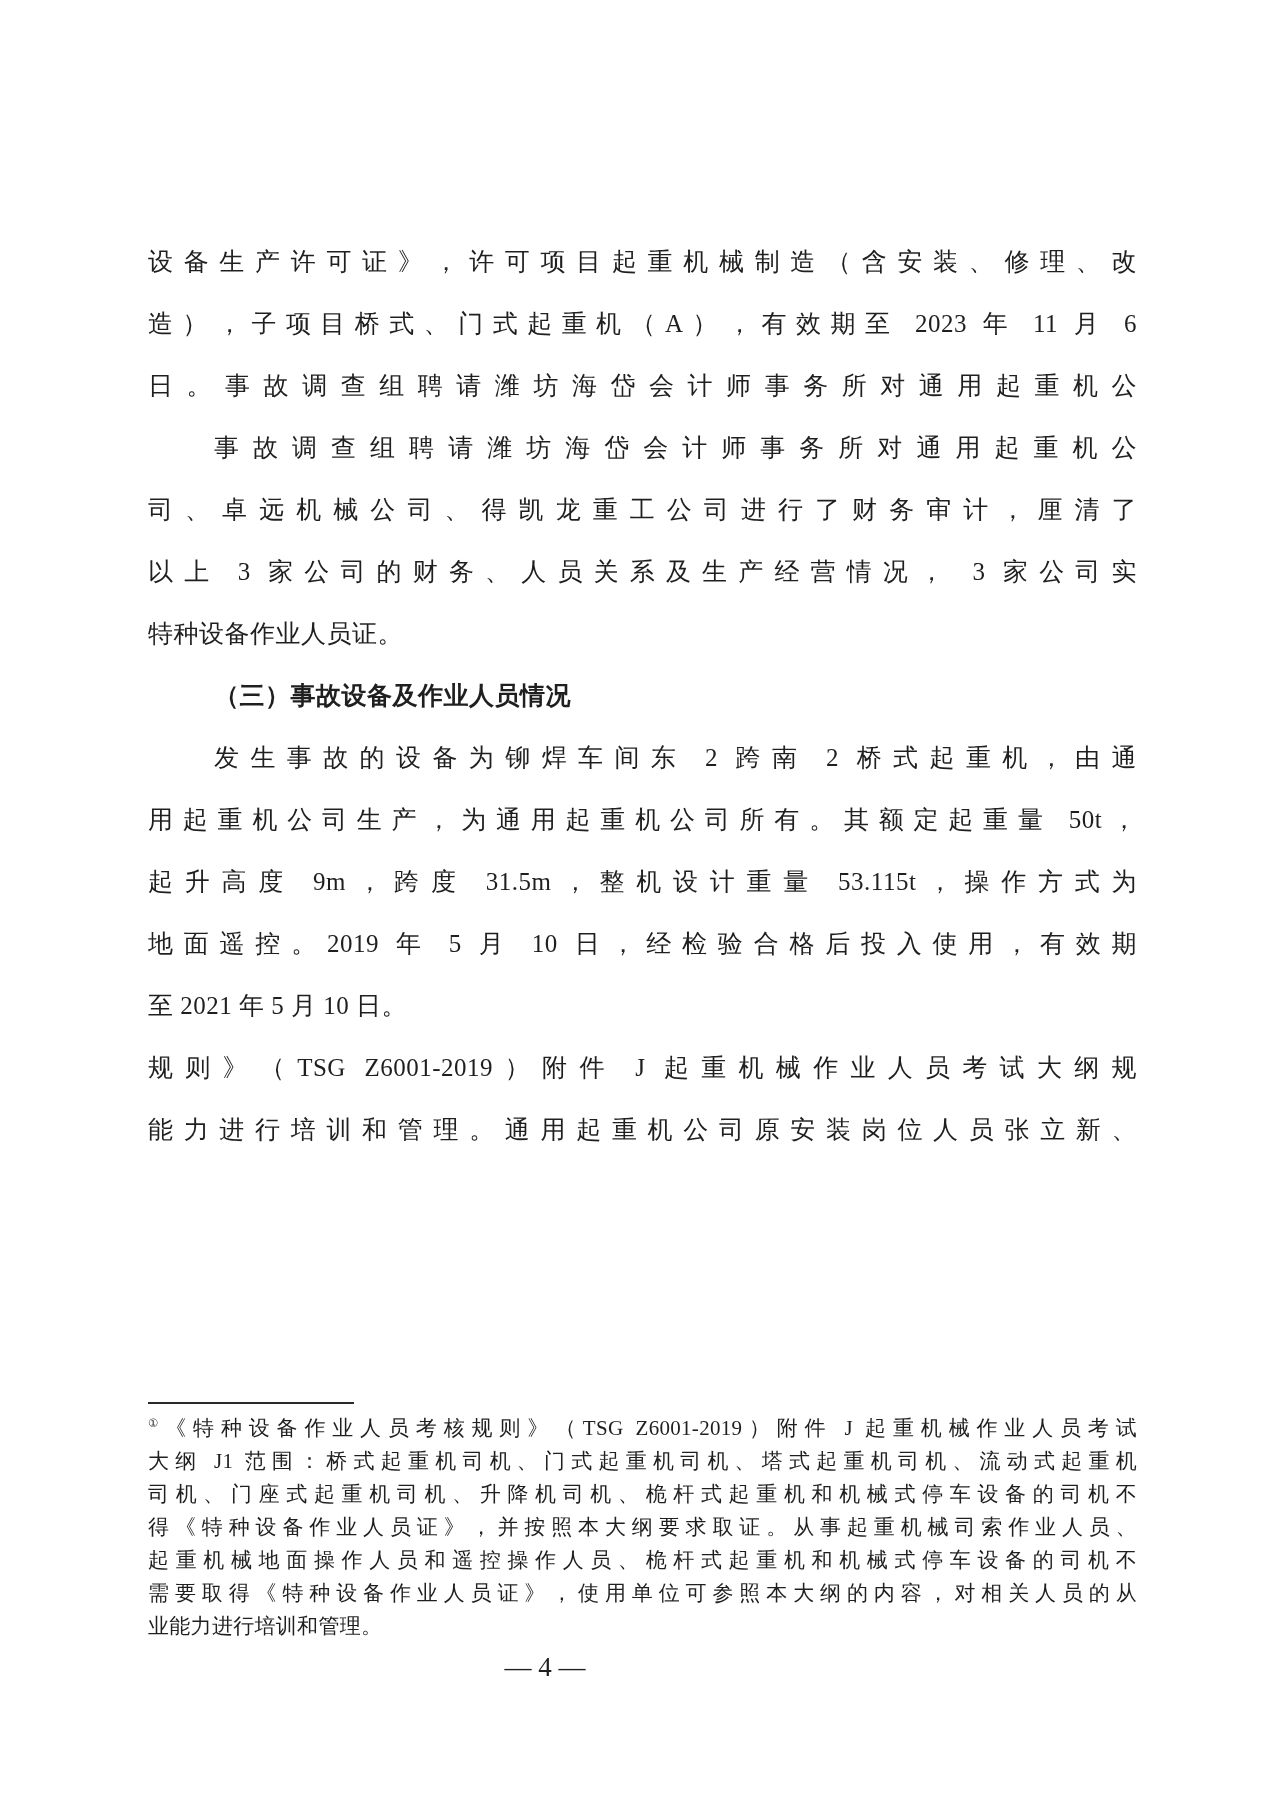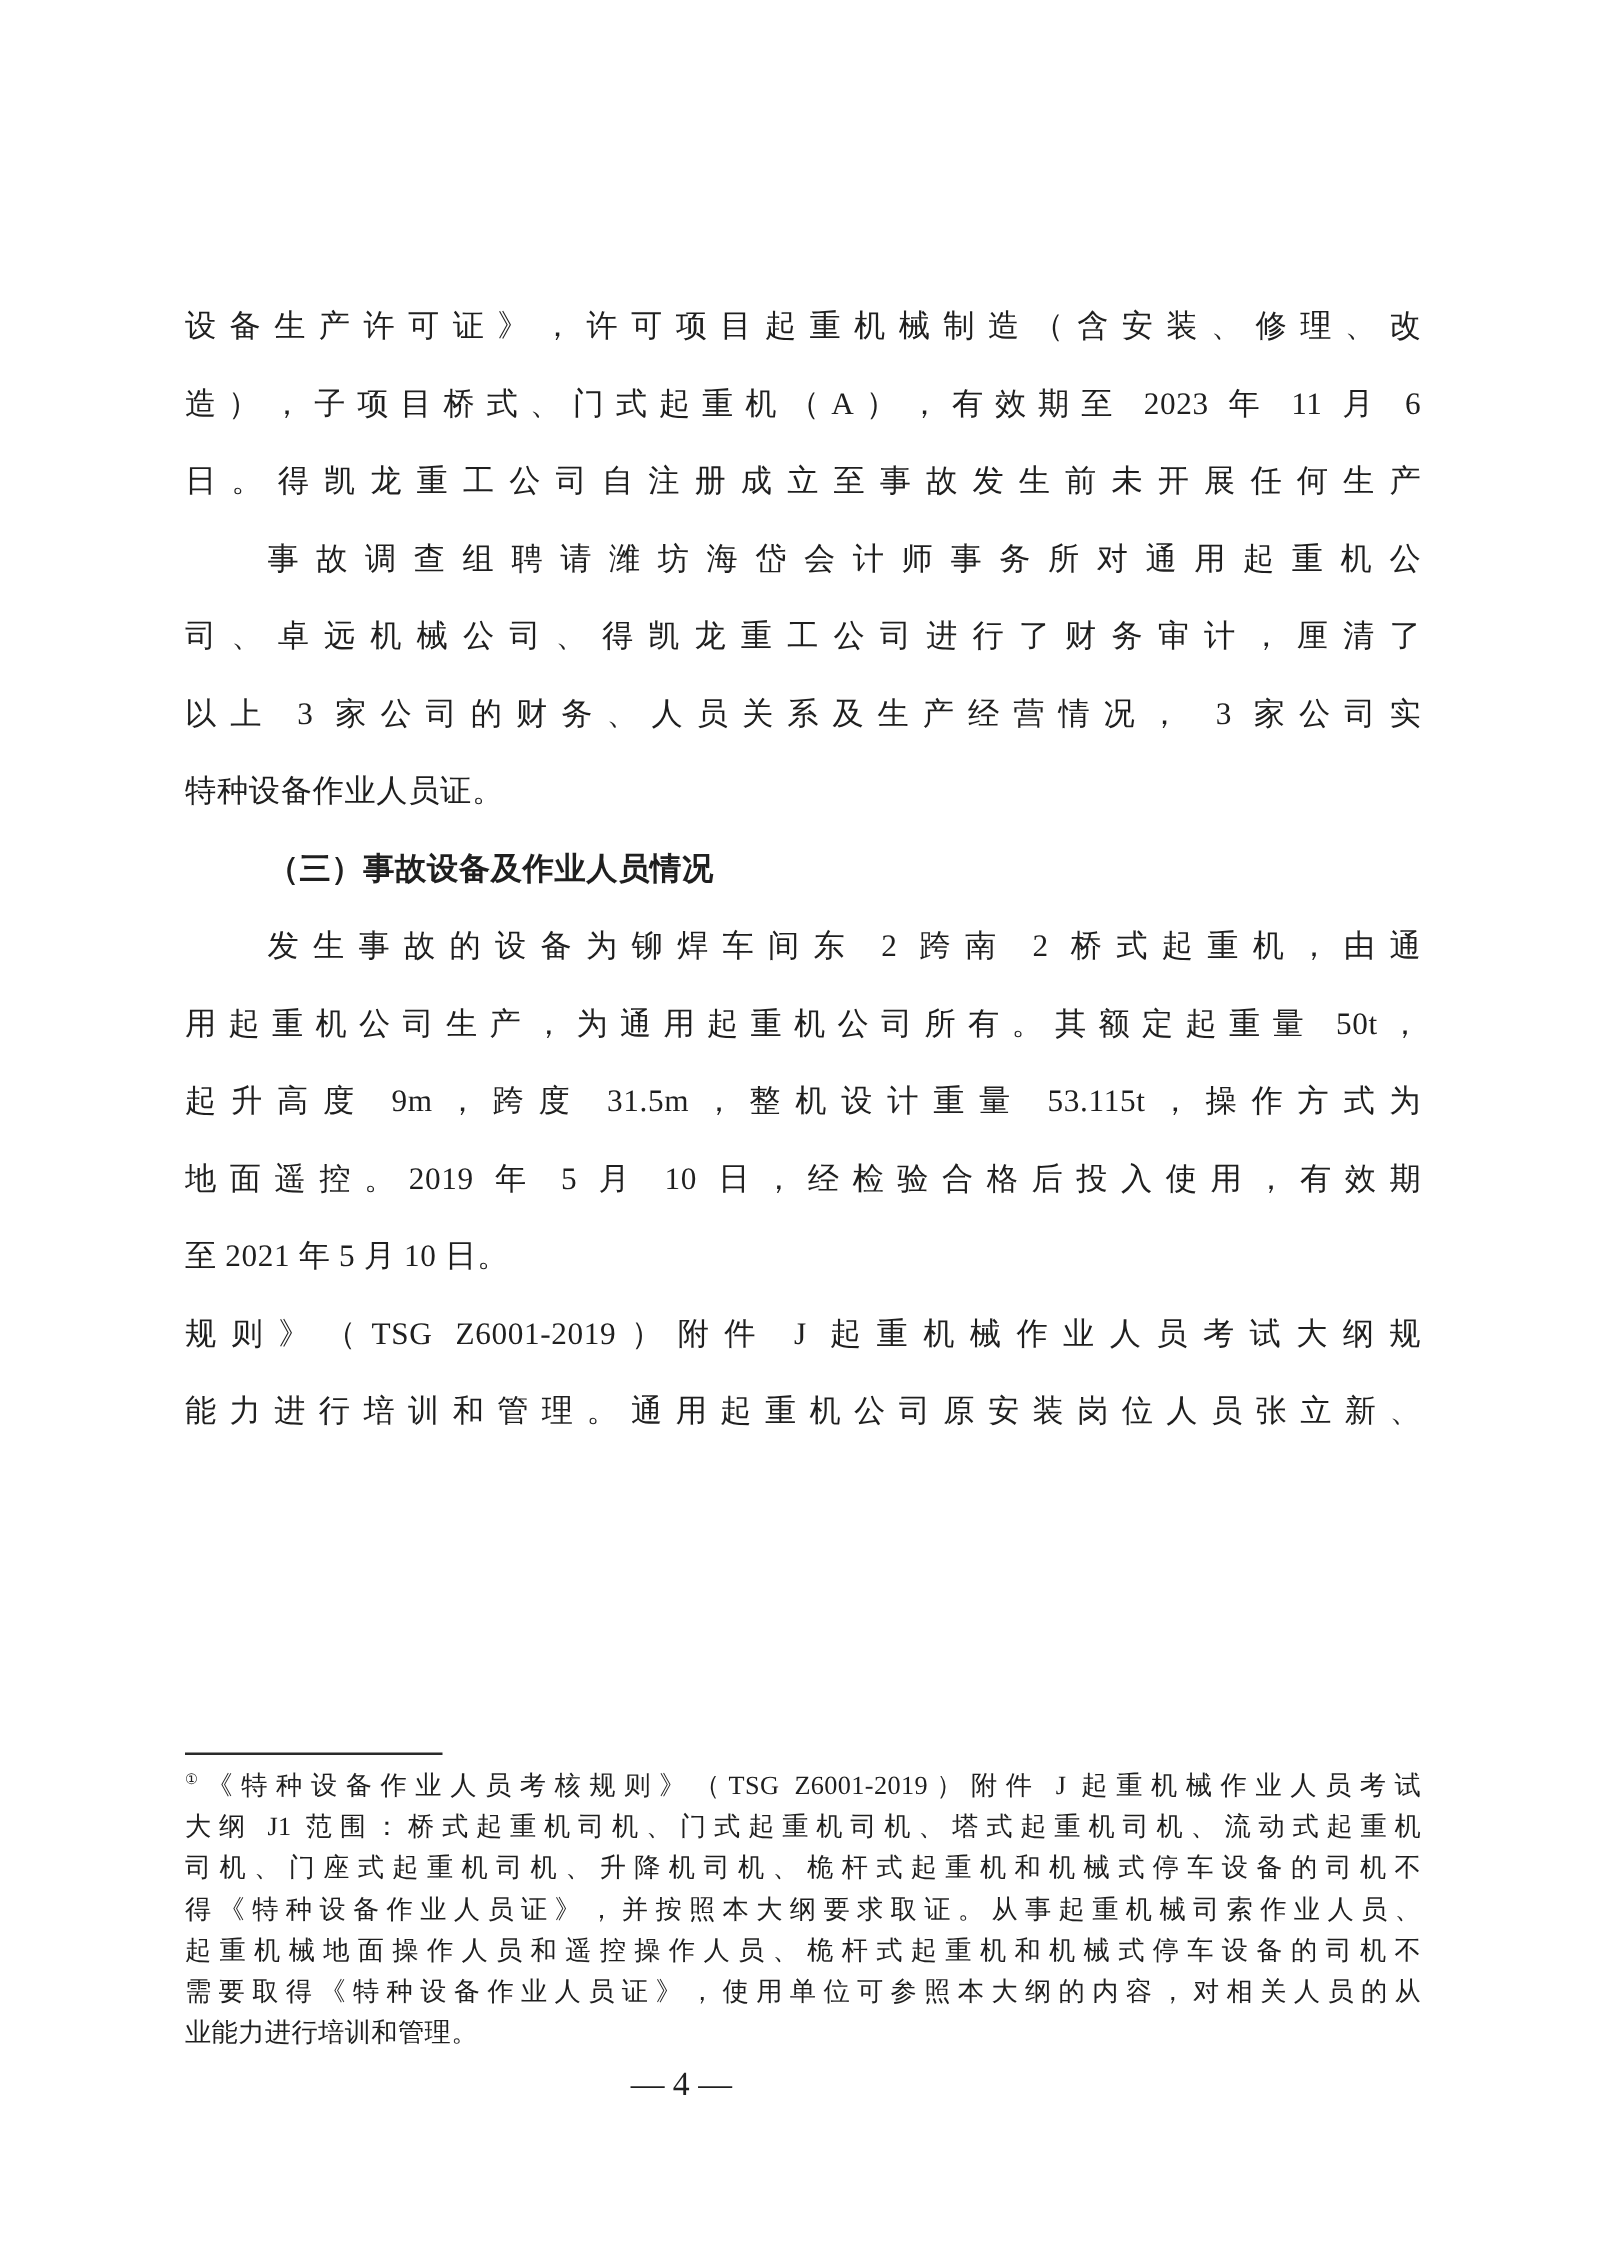--- a/index.html
+++ b/index.html
@@ -73,21 +73,21 @@
     text-shadow:2px 2px 1px #b9b9b9, -1px -1px 0 #ffffff;
     white-space:nowrap;
   }
 </style>
 </head>
 <body style="color: rgb(31, 31, 31); background: rgb(255, 255, 255);">
 
 <div class="text-column">
     <div class="line">设备生产许可证》，许可项目起重机械制造（含安装、修理、改</div>
     <div class="line">造），子项目桥式、门式起重机（A），有效期至 2023 年 11 月 6</div>
-    <div class="line">日。得凯龙重工公司自注册成立至事故发生前未开展任何生产</div>
+    <div class="line">日。事故调查组聘请潍坊海岱会计师事务所对通用起重机公</div>
     <div class="line indent">事故调查组聘请潍坊海岱会计师事务所对通用起重机公</div>
     <div class="line">司、卓远机械公司、得凯龙重工公司进行了财务审计，厘清了</div>
     <div class="line">以上 3 家公司的财务、人员关系及生产经营情况， 3 家公司实</div>
     <div class="line end">特种设备作业人员证。</div>
     <div class="line heading end">（三）事故设备及作业人员情况</div>
     <div class="line indent">发生事故的设备为铆焊车间东 2 跨南 2 桥式起重机，由通</div>
     <div class="line">用起重机公司生产，为通用起重机公司所有。其额定起重量 50t，</div>
     <div class="line">起升高度 9m，跨度 31.5m，整机设计重量 53.115t，操作方式为</div>
     <div class="line">地面遥控。2019 年 5 月 10 日，经检验合格后投入使用，有效期</div>
     <div class="line end">至 2021 年 5 月 10 日。</div>

